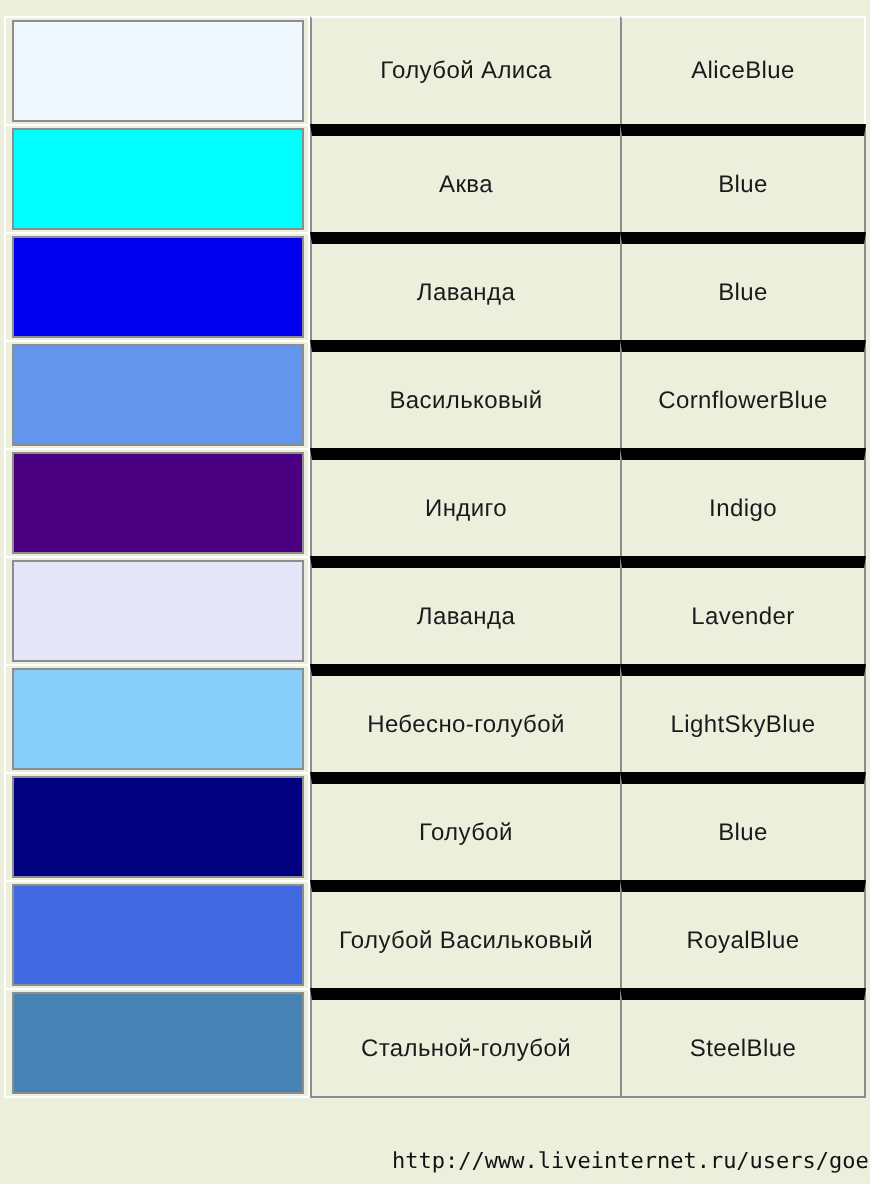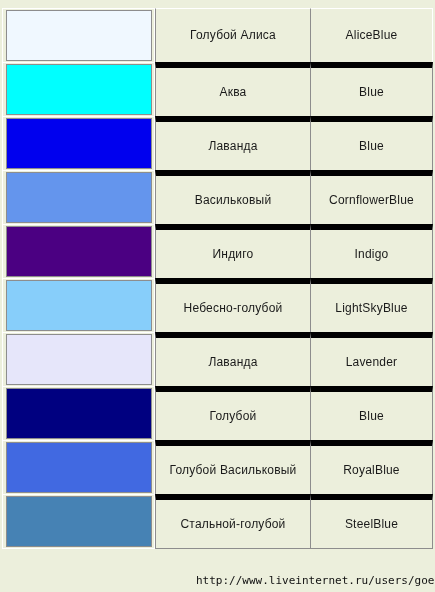--- a/index.html
+++ b/index.html
@@ -159,36 +159,36 @@
       <tr>
         <td class="swatch-cell">
           <div class="swatch" style="background:#4B0082;"></div>
         </td>
         <td class="name-cell ru-cell">Индиго</td>
         <td class="name-cell en-cell">Indigo</td>
       </tr>
 
       <tr>
         <td class="swatch-cell">
+          <div class="swatch" style="background:#E6E6FA;"></div>
+        </td>
+        <td class="name-cell ru-cell">Лаванда</td>
+        <td class="name-cell en-cell">Lavender</td>
+      </tr>
+
+      <tr>
+        <td class="swatch-cell">
           <div class="swatch" style="background:#87CEFA;"></div>
         </td>
         <td class="name-cell ru-cell">Небесно-голубой</td>
         <td class="name-cell en-cell">LightSkyBlue</td>
       </tr>
 
       <tr>
         <td class="swatch-cell">
-          <div class="swatch" style="background:#E6E6FA;"></div>
-        </td>
-        <td class="name-cell ru-cell">Лаванда</td>
-        <td class="name-cell en-cell">Lavender</td>
-      </tr>
-
-      <tr>
-        <td class="swatch-cell">
           <div class="swatch" style="background:#000080;"></div>
         </td>
         <td class="name-cell ru-cell">Голубой</td>
         <td class="name-cell en-cell">Blue</td>
       </tr>
 
       <tr>
         <td class="swatch-cell">
           <div class="swatch" style="background:#4169E1;"></div>
         </td>

